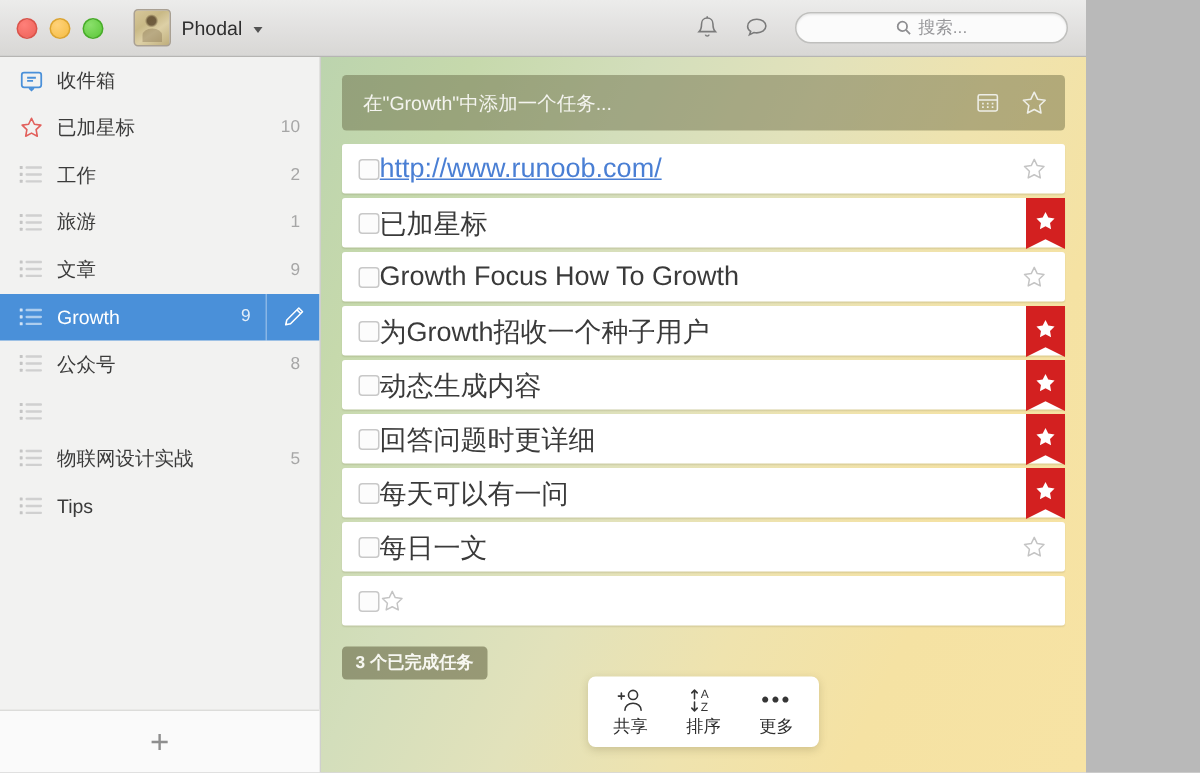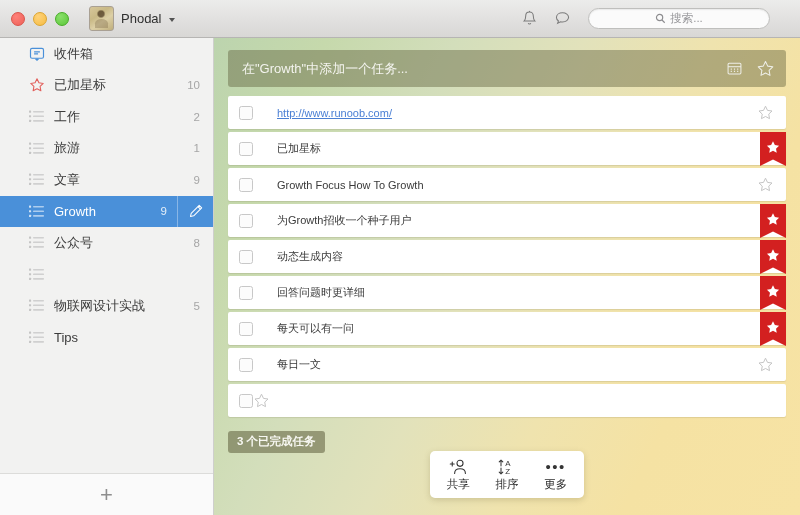--- a/index.html
+++ b/index.html
@@ -6,21 +6,21 @@
     margin: 0;
     padding: 0;
     background: #b9b9b9;
   }
   body {
     font-family: "Liberation Sans", "DejaVu Sans", sans-serif;
     -webkit-font-smoothing: antialiased;
   }
   .app-window {
     position: relative;
-    width: 800px;
+    width: 724px;
     height: 515px;
     overflow: hidden;
     background: #fff;
   }
 
   
   .titlebar {
     position: absolute;
     top: 0; left: 0; right: 0;
     height: 38px;
@@ -84,21 +84,21 @@
     border-top: 4.5px solid #535353;
     margin-left: 1px;
     margin-top: 2px;
   }
 
   .titlebar-right {
     margin-left: auto;
     display: flex;
     align-items: center;
     gap: 14px;
-    padding-right: 30px;
+    padding-right: 12px;
   }
   .tb-icon { width: 19px; height: 19px; display: block; color: #7b7b7b; }
 
   .search-box {
     width: 182px;
     height: 21px;
     border-radius: 11px;
     background: #fbfbfb;
     border: 1px solid #bfbfbd;
     box-shadow: inset 0 1px 1.5px rgba(0,0,0,0.08);
@@ -128,21 +128,21 @@
     position: absolute;
     top: 0; left: 0; right: 0;
     bottom: 41px;
     overflow: hidden;
   }
   .side-item {
     position: relative;
     height: 31.5px;
     display: flex;
     align-items: center;
-    padding: 0 0 0 28px;
+    padding: 0 0 0 12px;
     box-sizing: border-box;
     cursor: default;
     justify-content: space-between;
   }
   .side-item .side-icon {
     width: 17px; height: 17px;
     flex: 0 0 17px;
     display: flex;
     align-items: center;
     justify-content: center;
@@ -250,23 +250,23 @@
   }
   .task-check {
     width: 14px; height: 14px;
     border: 1px solid #c8c8c8;
     border-radius: 2.5px;
     background: #fcfcfc;
     flex: 0 0 14px;
     box-sizing: border-box;
   }
   .task-text {
-    font-size: 11px;
+    font-size: 18px;
     color: #3a3a3a;
-    margin-left: 24px;
+    margin-left: 0;
     flex: 1 1 auto;
     white-space: nowrap;
     overflow: hidden;
   }
   .task-text.link {
     color: #4a7fd4;
     text-decoration: underline;
   }
   .star-hollow {
     margin-right: 12px;

